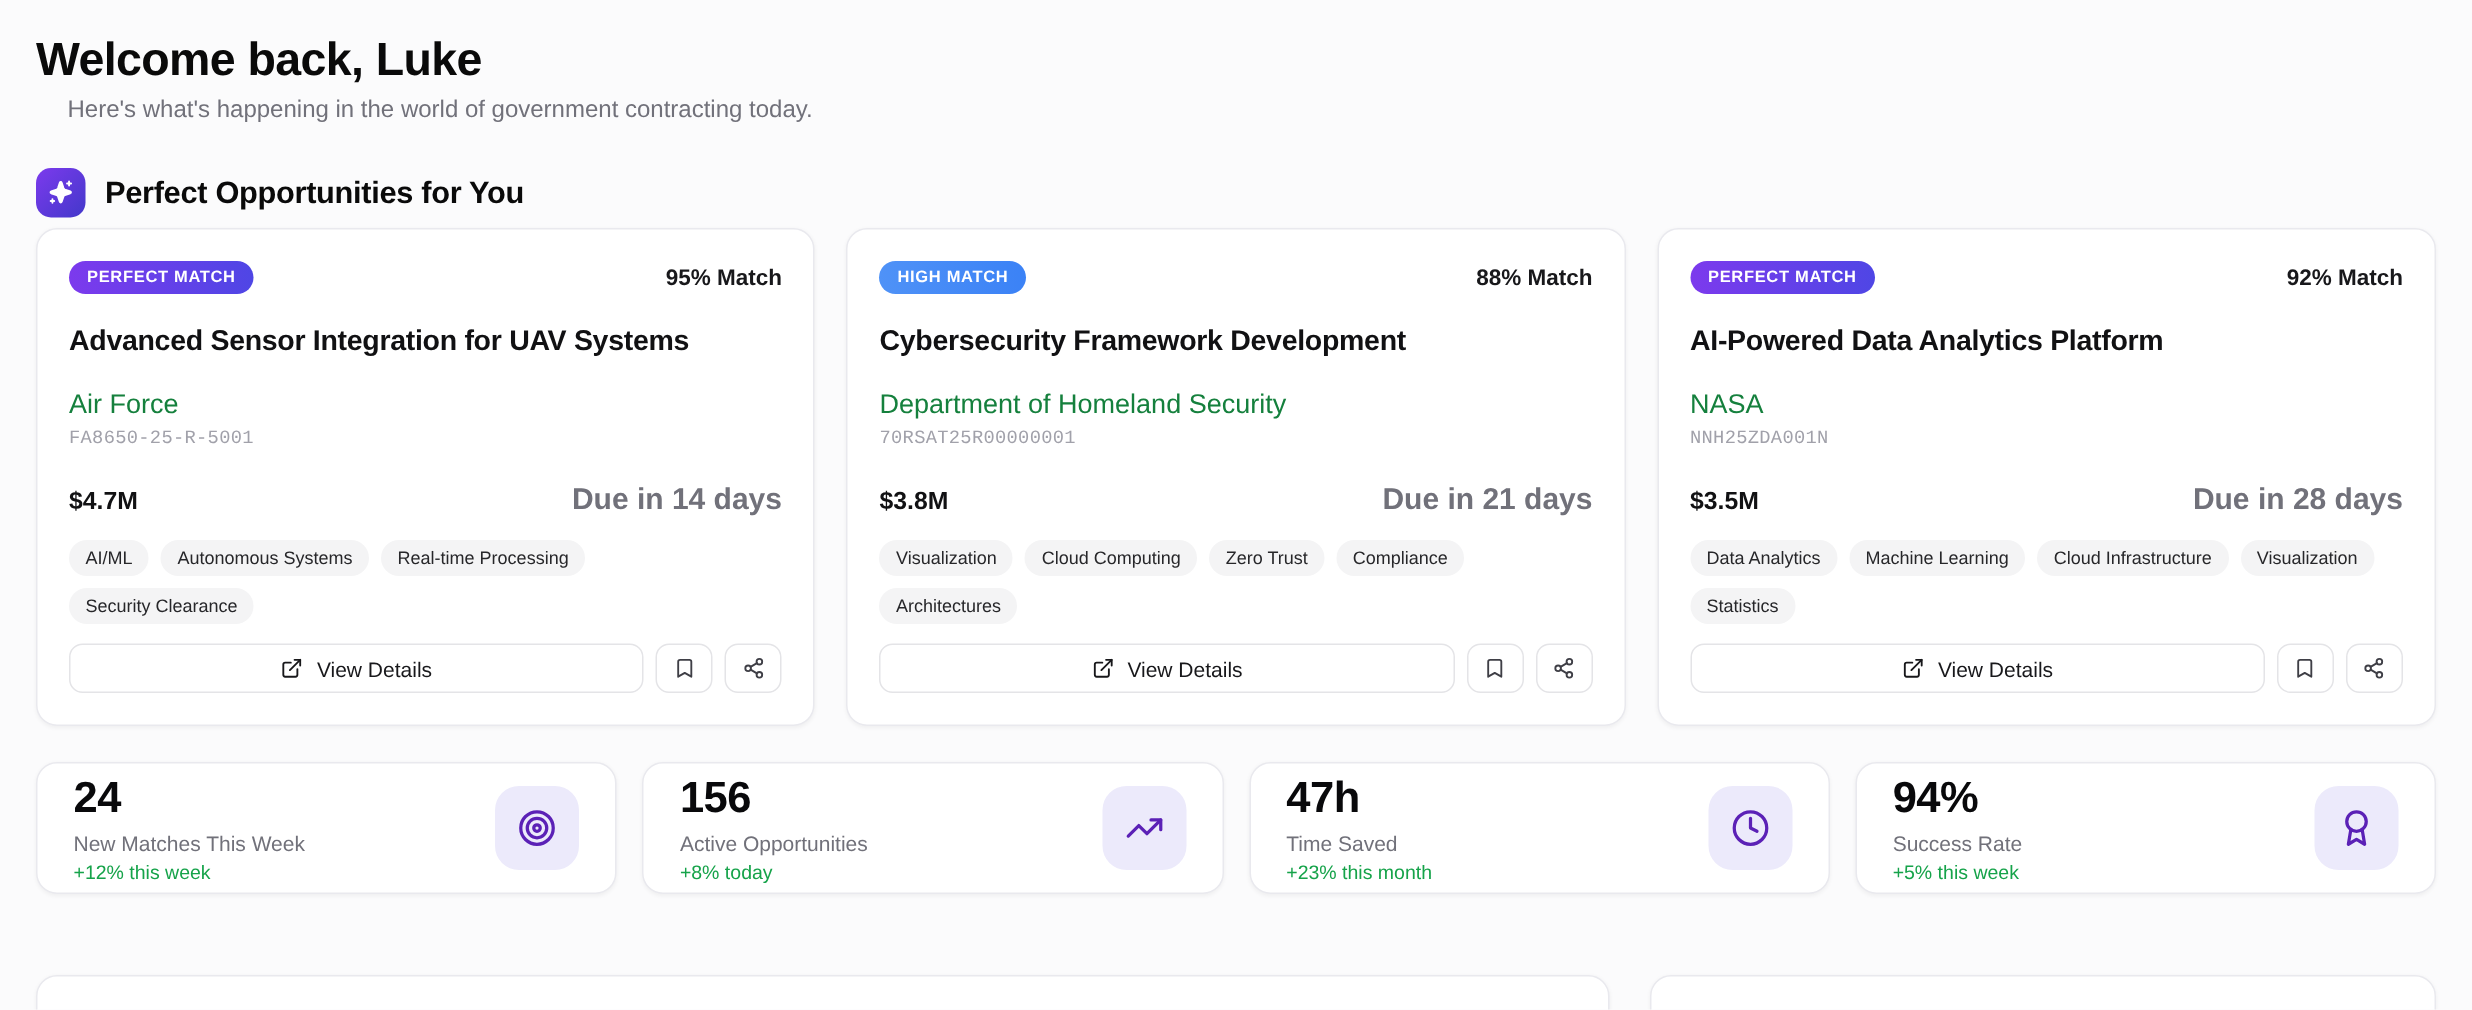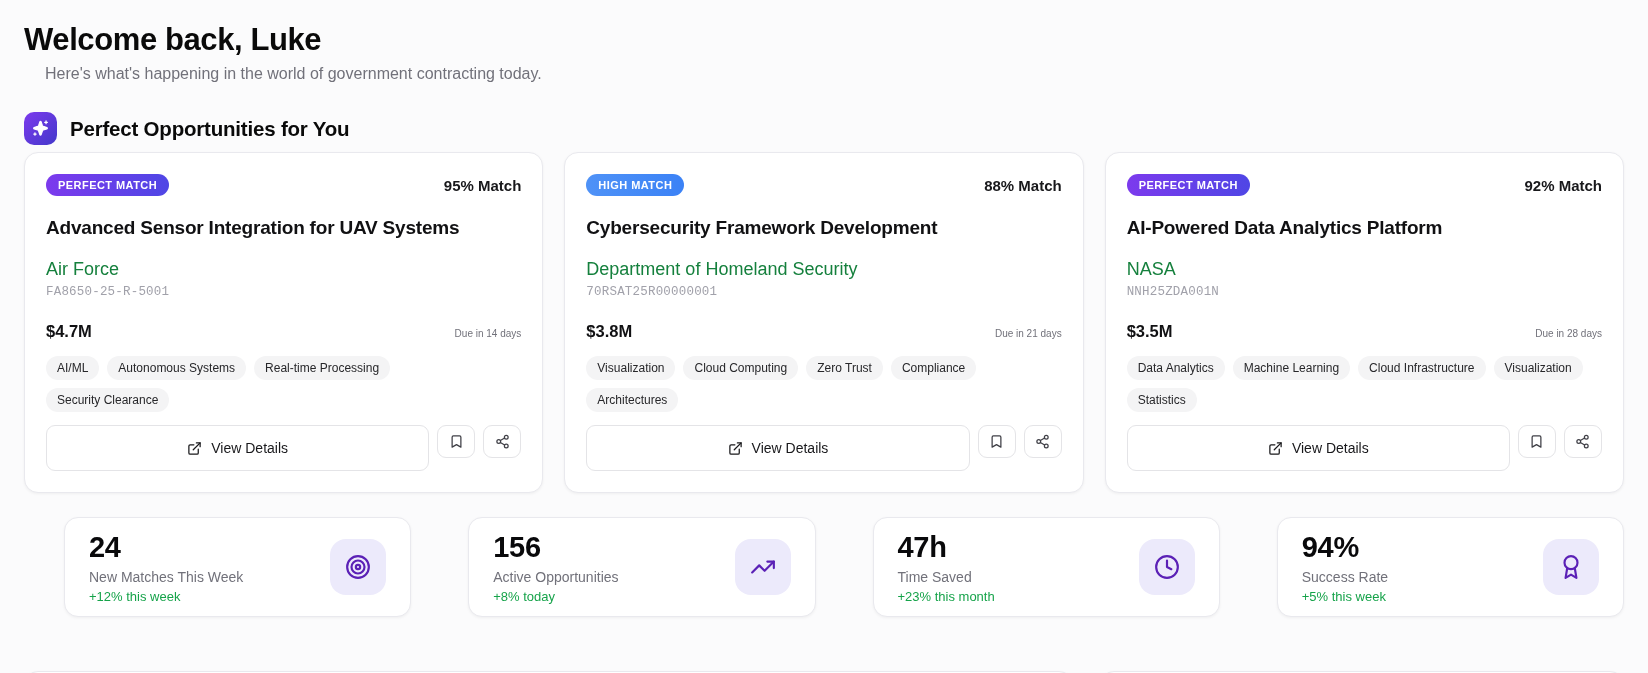--- a/index.html
+++ b/index.html
@@ -35,43 +35,43 @@
     padding:5px 12px 5px; border-radius:999px; line-height:12px;
   }
   .badge-perfect { background:linear-gradient(90deg,#7c3aed,#4f46e5); }
   .badge-high { background:linear-gradient(90deg,#4f92f7,#3b82f6); }
   .match { font-size:15px; font-weight:700; color:#18181b; }
   .card-title { margin-top:21px; font-size:19px; font-weight:700; color:#111113; letter-spacing:-0.2px; }
   .agency { margin-top:20px; font-size:18px; color:#15803d; }
   .sol { margin-top:5px; font-size:12.5px; color:#a1a1aa; font-family:"Liberation Mono", monospace; letter-spacing:.2px; }
   .value-row { margin-top:23px; display:flex; align-items:baseline; justify-content:space-between; }
   .value { font-size:16.5px; font-weight:800; color:#111113; }
-  .due { font-size:10px; color:#71717a; }
+  .due { font-size:20px; color:#71717a;font-weight:bold; }
   .tags { margin-top:15px; display:flex; flex-wrap:wrap; gap:8px 8px; min-height:56px; align-content:flex-start; }
   .tag {
     background:#f4f4f5; color:#27272a; font-size:12px; font-weight:500;
     padding:5px 11px; border-radius:999px; line-height:14px;
   }
   .actions { margin-top:13px; display:flex; gap:8px; }
   .view-btn {
-    flex:1; height:46px; background:#fff; border:1px solid #e4e4e7; border-radius:9px;
+    flex:1; height:33px; background:#fff; border:1px solid #e4e4e7; border-radius:9px;
     display:flex; align-items:center; justify-content:center; gap:9px;
     font-size:14px; font-weight:500; color:#18181b; cursor:pointer;
     font-family:"Liberation Sans", sans-serif;
   }
   .icon-btn {
     width:38px; height:33px; background:#fff; border:1px solid #e4e4e7; border-radius:9px;
     display:flex; align-items:center; justify-content:center; cursor:pointer;
   }
 
   .stats { margin-top:24px; display:grid; grid-template-columns:repeat(4,1fr); gap:17px; }
   .stat-card {
     background:#fff; border:1px solid #e9e9ee; border-radius:14px;
-    padding:18px 24px; height:100px; box-shadow:0 1px 3px rgba(0,0,0,.05);
-    display:flex; align-items:center; justify-content:space-between;margin-left:40px;
+    padding:18px 24px; height:88px; box-shadow:0 1px 3px rgba(0,0,0,.05);
+    display:flex; align-items:center; justify-content:space-between;
   }
   .stat-value { font-size:29px; font-weight:800; color:#09090b; letter-spacing:-0.3px; }
   .stat-label { margin-top:5px; font-size:14px; color:#71717a; }
   .stat-change { margin-top:4px; font-size:13px; font-weight:500; color:#16a34a; }
   .stat-icon-box {
     width:56px; height:56px; border-radius:16px; background:#eceafb;
     display:flex; align-items:center; justify-content:center; flex:0 0 auto;
   }
 
   .bottom-row { margin-top:54px; display:grid; grid-template-columns:2fr 1fr; gap:27px; }

